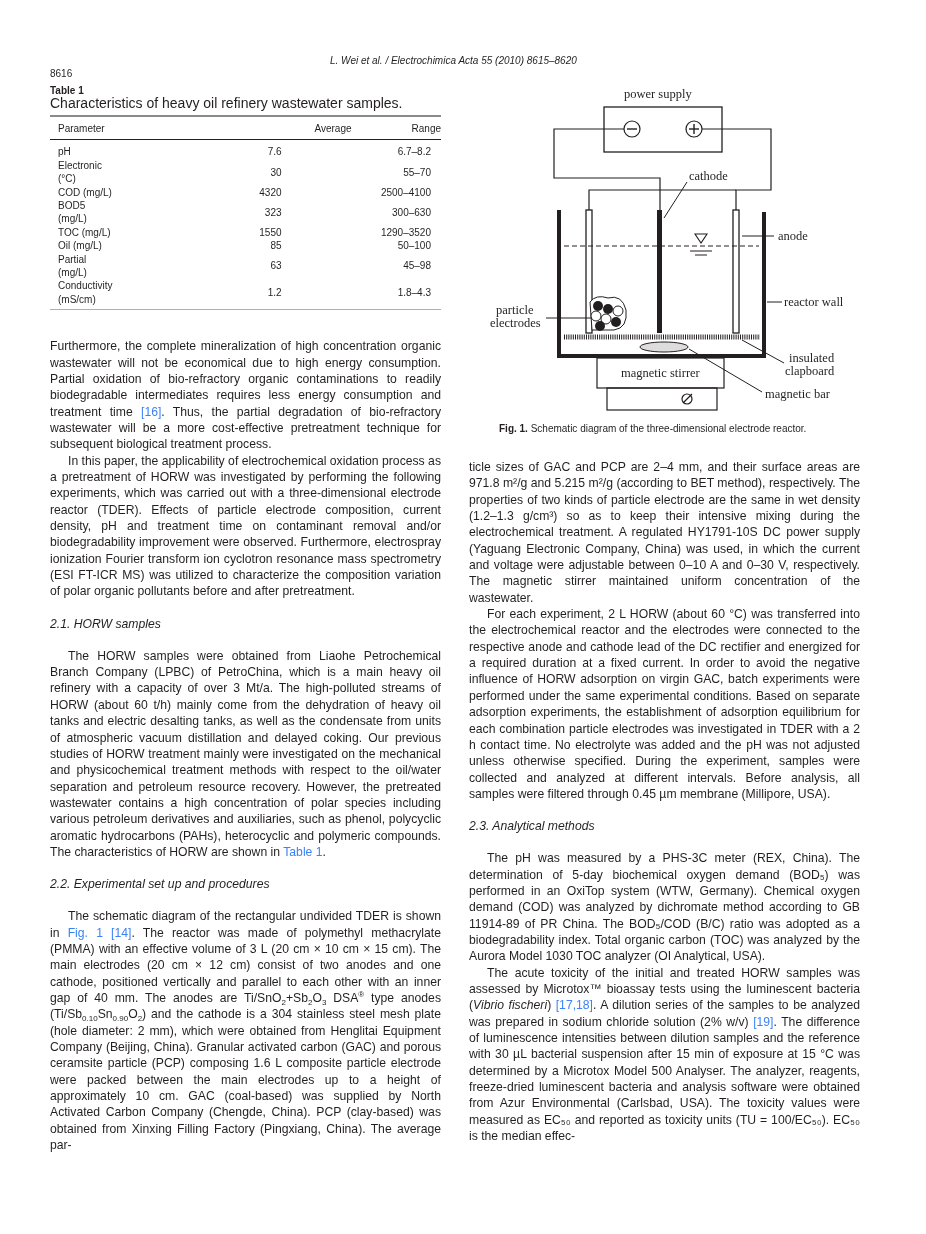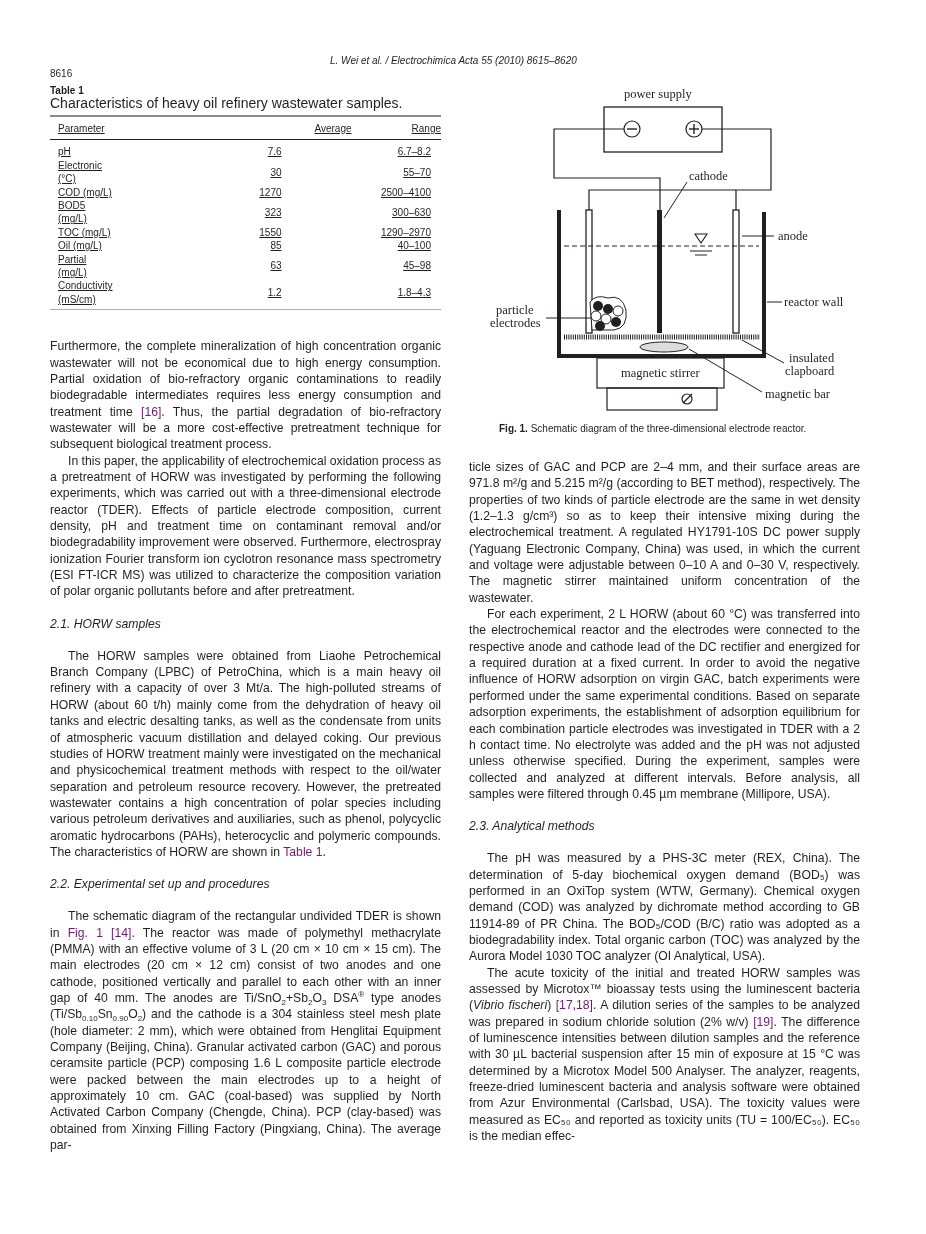--- a/index.html
+++ b/index.html
@@ -6,35 +6,35 @@
   body { width: 926px; height: 1234px; position: relative; overflow: hidden;
          font-family: "Liberation Sans", "DejaVu Sans", sans-serif; color: #231f20; }
   .runhead { position: absolute; top: 55px; left: 50px; width: 830px; font-size: 10px; }
   .runhead .pg { position: absolute; left: 0; top: 13px; }
   .runhead .jr { position: absolute; left: 280px; top: 0; font-style: italic; }
   .col { position: absolute; font-size: 12.2px; line-height: 16.35px; text-align: justify; }
   .col-left { left: 50px; top: 84px; width: 391px; }
   .col-right { left: 469px; top: 459px; width: 391px; }
   .tbl-title { font-weight: bold; font-size: 10px; line-height: 13px; }
   .tbl-caption { font-size: 14px; line-height: 13px; margin-bottom: 5px; }
-  table.t1 { width: 391px; border-collapse: collapse; font-size: 10px; line-height: 13.4px; text-decoration: underline; }
+  table.t1 { width: 391px; border-collapse: collapse; font-size: 10px; line-height: 13.4px; }
   table.t1 thead th { font-weight: normal; text-align: left; padding: 5px 0 4px 8px;
          border-top: 2px solid #8a8a8a; border-bottom: 1px solid #231f20; }
   table.t1 tbody tr:first-child td { padding-top: 5px; }
   table.t1 tbody tr:last-child td { padding-bottom: 3px; border-bottom: 1px solid #b0b0b0; }
   table.t1 td { padding: 0 0 0 8px; }
   table.t1 td.avg { text-align: right; padding-right: 70px; margin-top: 43px; }
   table.t1 td.rng { text-align: right; padding-right: 10px; }
   table.t1 th.avg-h { padding-left: 200px; }
   table.t1 th.rng-h { padding-left: 60px; }
   p { margin: 0; }
   p.indent { text-indent: 18px; }
   h2 { font-size: 12.5px; font-weight: bold; margin: 16px 0 0 0; line-height: 16px; }
   h3 { font-size: 12.2px; font-style: italic; font-weight: normal; margin: 16px 0 16px 0; line-height: 16px; }
-  a.ref { color: #701a75; text-decoration: none; }
+  a.ref { color: #3b82f6; text-decoration: none; }
   sub, sup { font-size: 8px; line-height: 0; }
   .figure { position: absolute; left: 484px; top: 82px; width: 400px; height: 360px; }
   .fig-caption { position: absolute; left: 499px; top: 423px; font-size: 10px; }
   .fig-caption b { font-weight: bold; }
   svg text { font-family: "Liberation Serif", "DejaVu Serif", serif; font-size: 12.5px; fill: #231f20; }
 </style>
 </head>
 <body>
 
 <div class="runhead">
@@ -59,37 +59,37 @@
           <td class="avg">7.6</td>
           <td class="rng">6.7–8.2</td>
         </tr>
         <tr>
           <td>Electronic (°C)</td>
           <td class="avg">30</td>
           <td class="rng">55–70</td>
         </tr>
         <tr>
           <td>COD (mg/L)</td>
-          <td class="avg">1270</td>
+          <td class="avg">4320</td>
           <td class="rng">2500–4100</td>
         </tr>
         <tr>
           <td>BOD5 (mg/L)</td>
           <td class="avg">323</td>
           <td class="rng">300–630</td>
         </tr>
         <tr>
           <td>TOC (mg/L)</td>
           <td class="avg">1550</td>
-          <td class="rng">1290–2970</td>
+          <td class="rng">1290–3520</td>
         </tr>
         <tr>
           <td>Oil (mg/L)</td>
           <td class="avg">85</td>
-          <td class="rng">40–100</td>
+          <td class="rng">50–100</td>
         </tr>
         <tr>
           <td>Partial (mg/L)</td>
           <td class="avg">63</td>
           <td class="rng">45–98</td>
         </tr>
         <tr>
           <td>Conductivity (mS/cm)</td>
           <td class="avg">1.2</td>
           <td class="rng">1.8–4.3</td>

